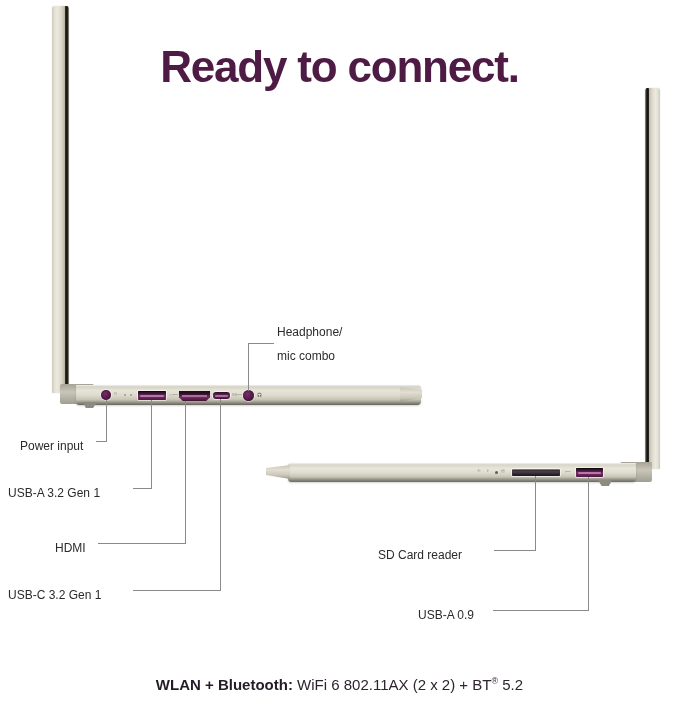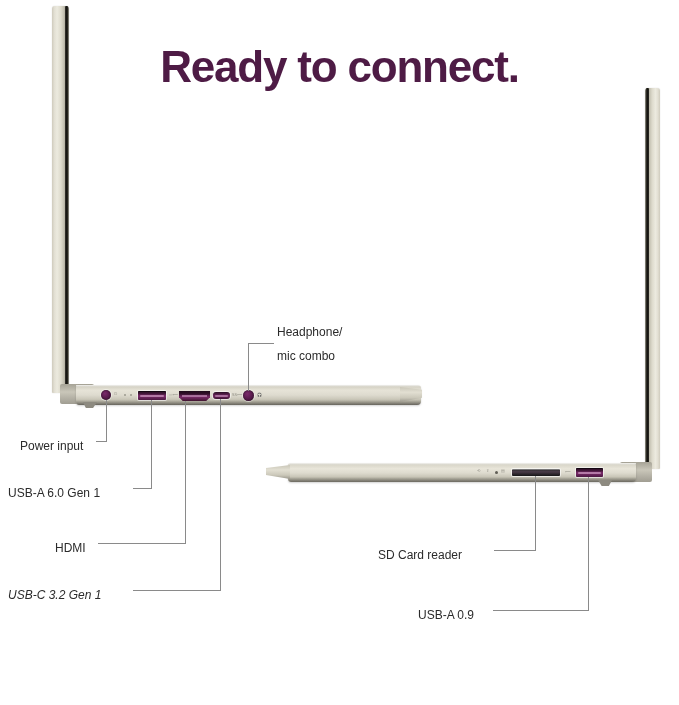--- a/index.html
+++ b/index.html
@@ -242,34 +242,37 @@
 
   <div class="label" style="left:277px; top:320px; width:130px;">Headphone/
 mic combo</div>
   <div class="lead v" style="left:248px; top:343px; height:48px;"></div>
   <div class="lead h" style="left:248px; top:343px; width:26px;"></div>
 
   <div class="label" style="left:8px; top:434px;margin-left:12px;">Power input</div>
   <div class="lead h" style="left:96px; top:441px; width:10px;"></div>
   <div class="lead v" style="left:106px; top:400px; height:42px;"></div>
 
-  <div class="label" style="left:8px; top:481px;">USB-A 6.0 Gen 1</div>
+  <div class="label" style="left:8px; top:481px;">USB-A 3.2 Gen 1</div>
   <div class="lead h" style="left:133px; top:488px; width:19px;"></div>
   <div class="lead v" style="left:151px; top:400px; height:89px;"></div>
 
   <div class="label" style="left:55px; top:536px;">HDMI</div>
   <div class="lead h" style="left:98px; top:543px; width:88px;"></div>
   <div class="lead v" style="left:185px; top:401px; height:143px;"></div>
 
-  <div class="label" style="left:8px; top:583px;font-style:italic;">USB-C 3.2 Gen 1</div>
+  <div class="label" style="left:8px; top:583px;">USB-C 3.2 Gen 1</div>
   <div class="lead h" style="left:133px; top:590px; width:88px;"></div>
   <div class="lead v" style="left:220px; top:399px; height:192px;"></div>
 
   <div class="label" style="left:378px; top:543px;text-align:right;">SD Card reader</div>
   <div class="lead h" style="left:494px; top:550px; width:41px;"></div>
   <div class="lead v" style="left:535px; top:476px; height:75px;"></div>
 
   <div class="label" style="left:418px; top:603px;">USB-A 0.9</div>
   <div class="lead h" style="left:493px; top:610px; width:96px;"></div>
   <div class="lead v" style="left:588px; top:477px; height:134px;"></div>
 
+  <div class="footer">
+    <b>WLAN + Bluetooth:</b><span> </span><span>WiFi 6 802.11AX (2 x 2) + BT</span><sup>®</sup><span> 5.2</span>
+  </div>
 
 </div>
 
 </body></html>

